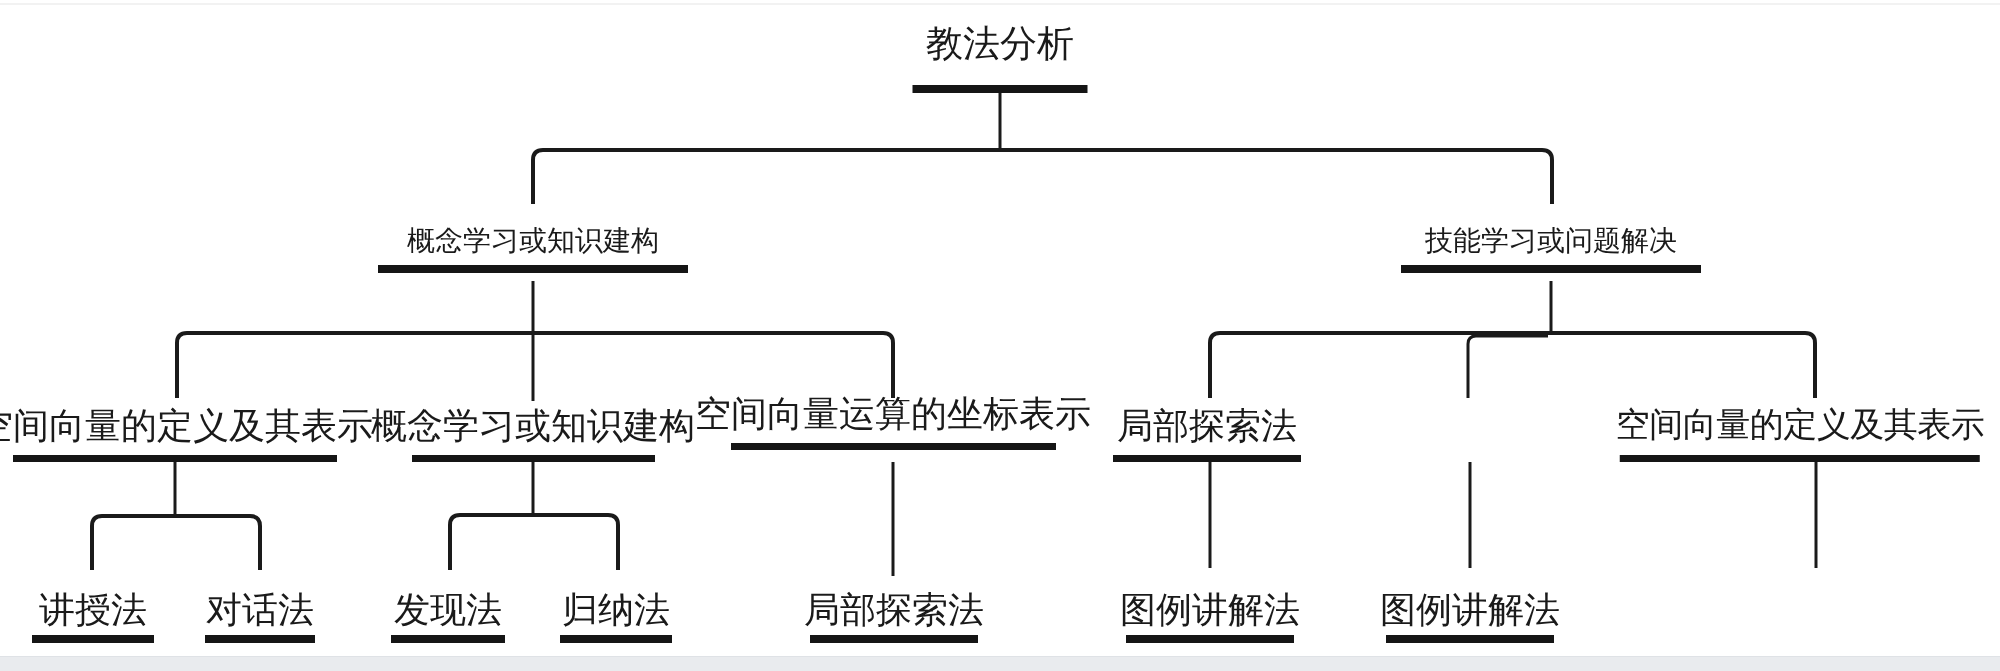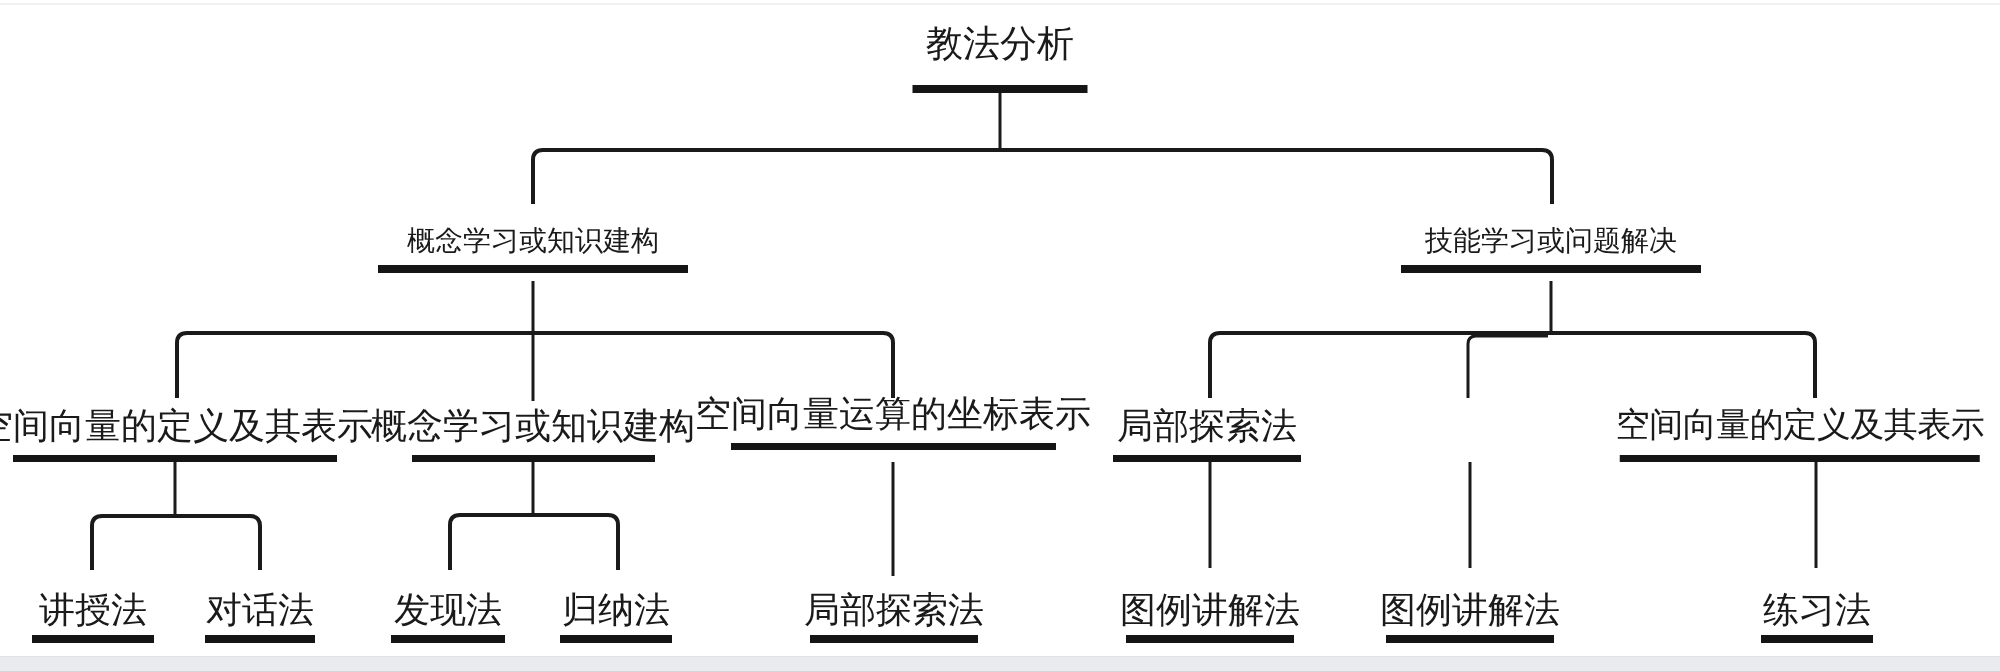--- a/index.html
+++ b/index.html
@@ -156,19 +156,15 @@
     <div class="node-bar" style="width:168px;"></div>
   </div>
   <div class="node lv4" style="left:1210px; top:592px;">
     <div class="node-label">图例讲解法</div>
     <div class="node-bar" style="width:168px;"></div>
   </div>
   <div class="node lv4" style="left:1470px; top:592px;">
     <div class="node-label">图例讲解法</div>
     <div class="node-bar" style="width:168px;"></div>
   </div>
-  <div class="node lv4" style="left:1817px; top:592px;">
-    <div class="node-label">练习法</div>
-    <div class="node-bar" style="width:112px;"></div>
-  </div>
 
   <div class="bottom-strip"></div>
 </div>
 
 </body></html>

